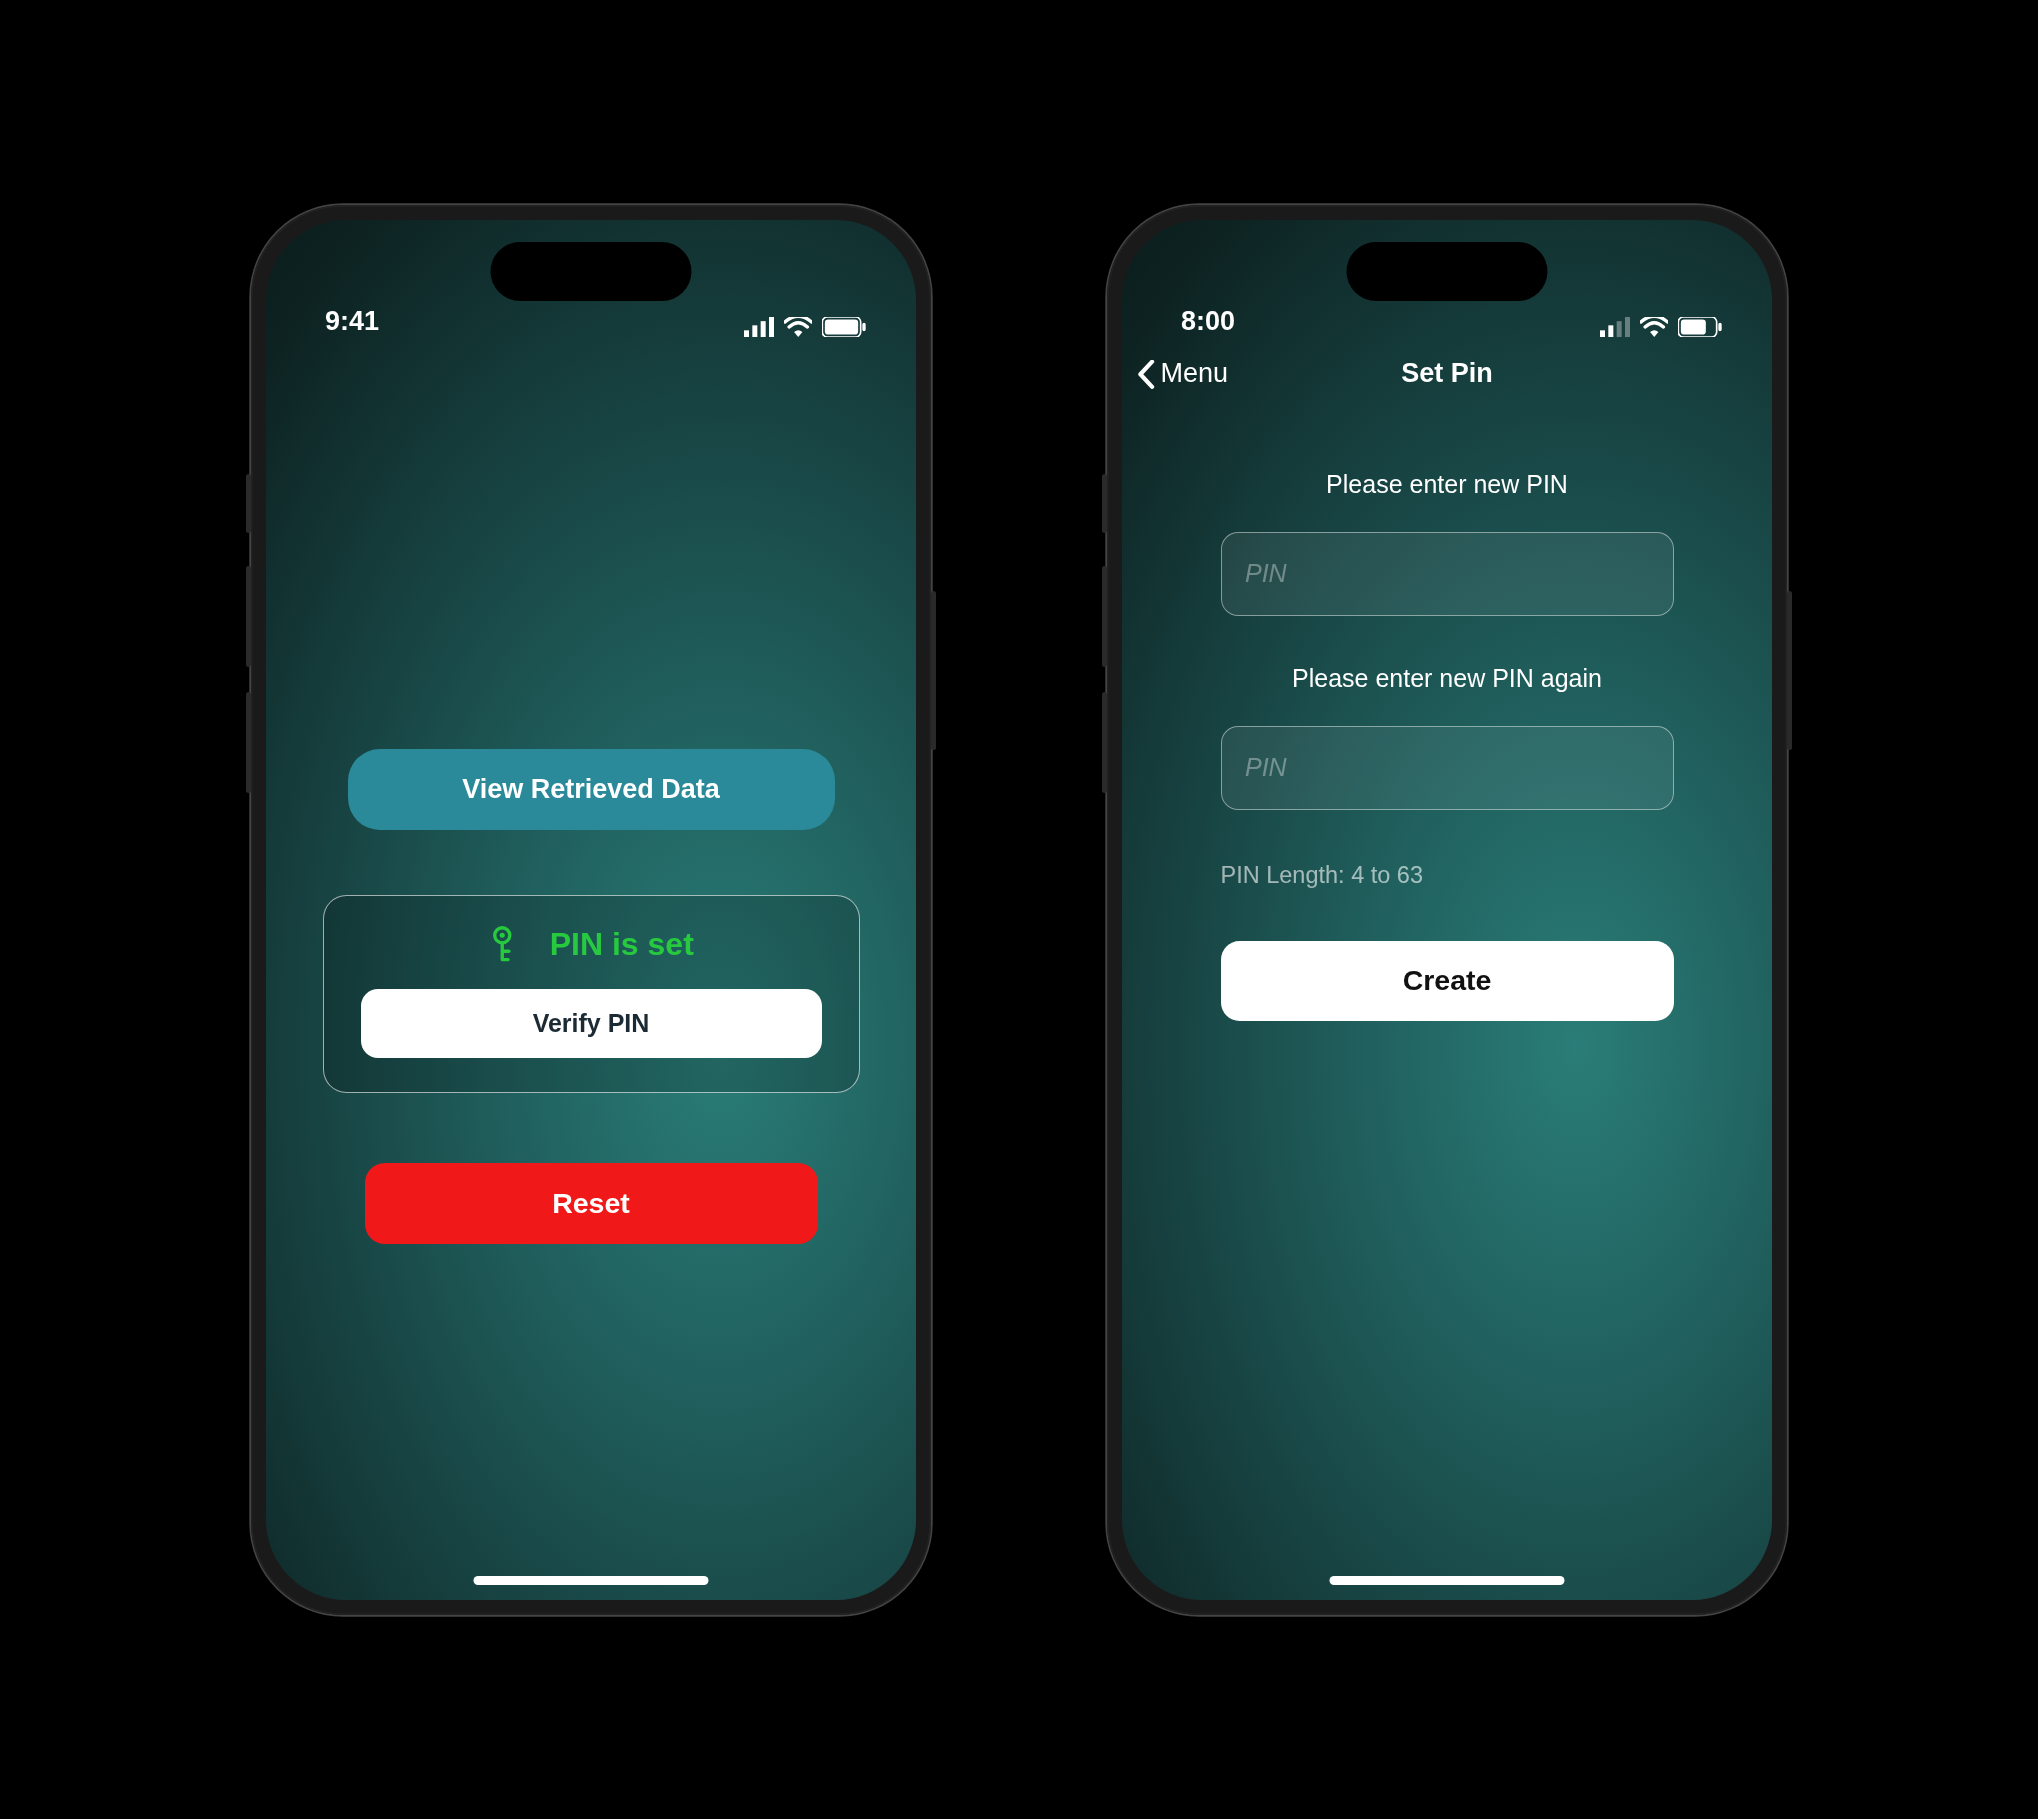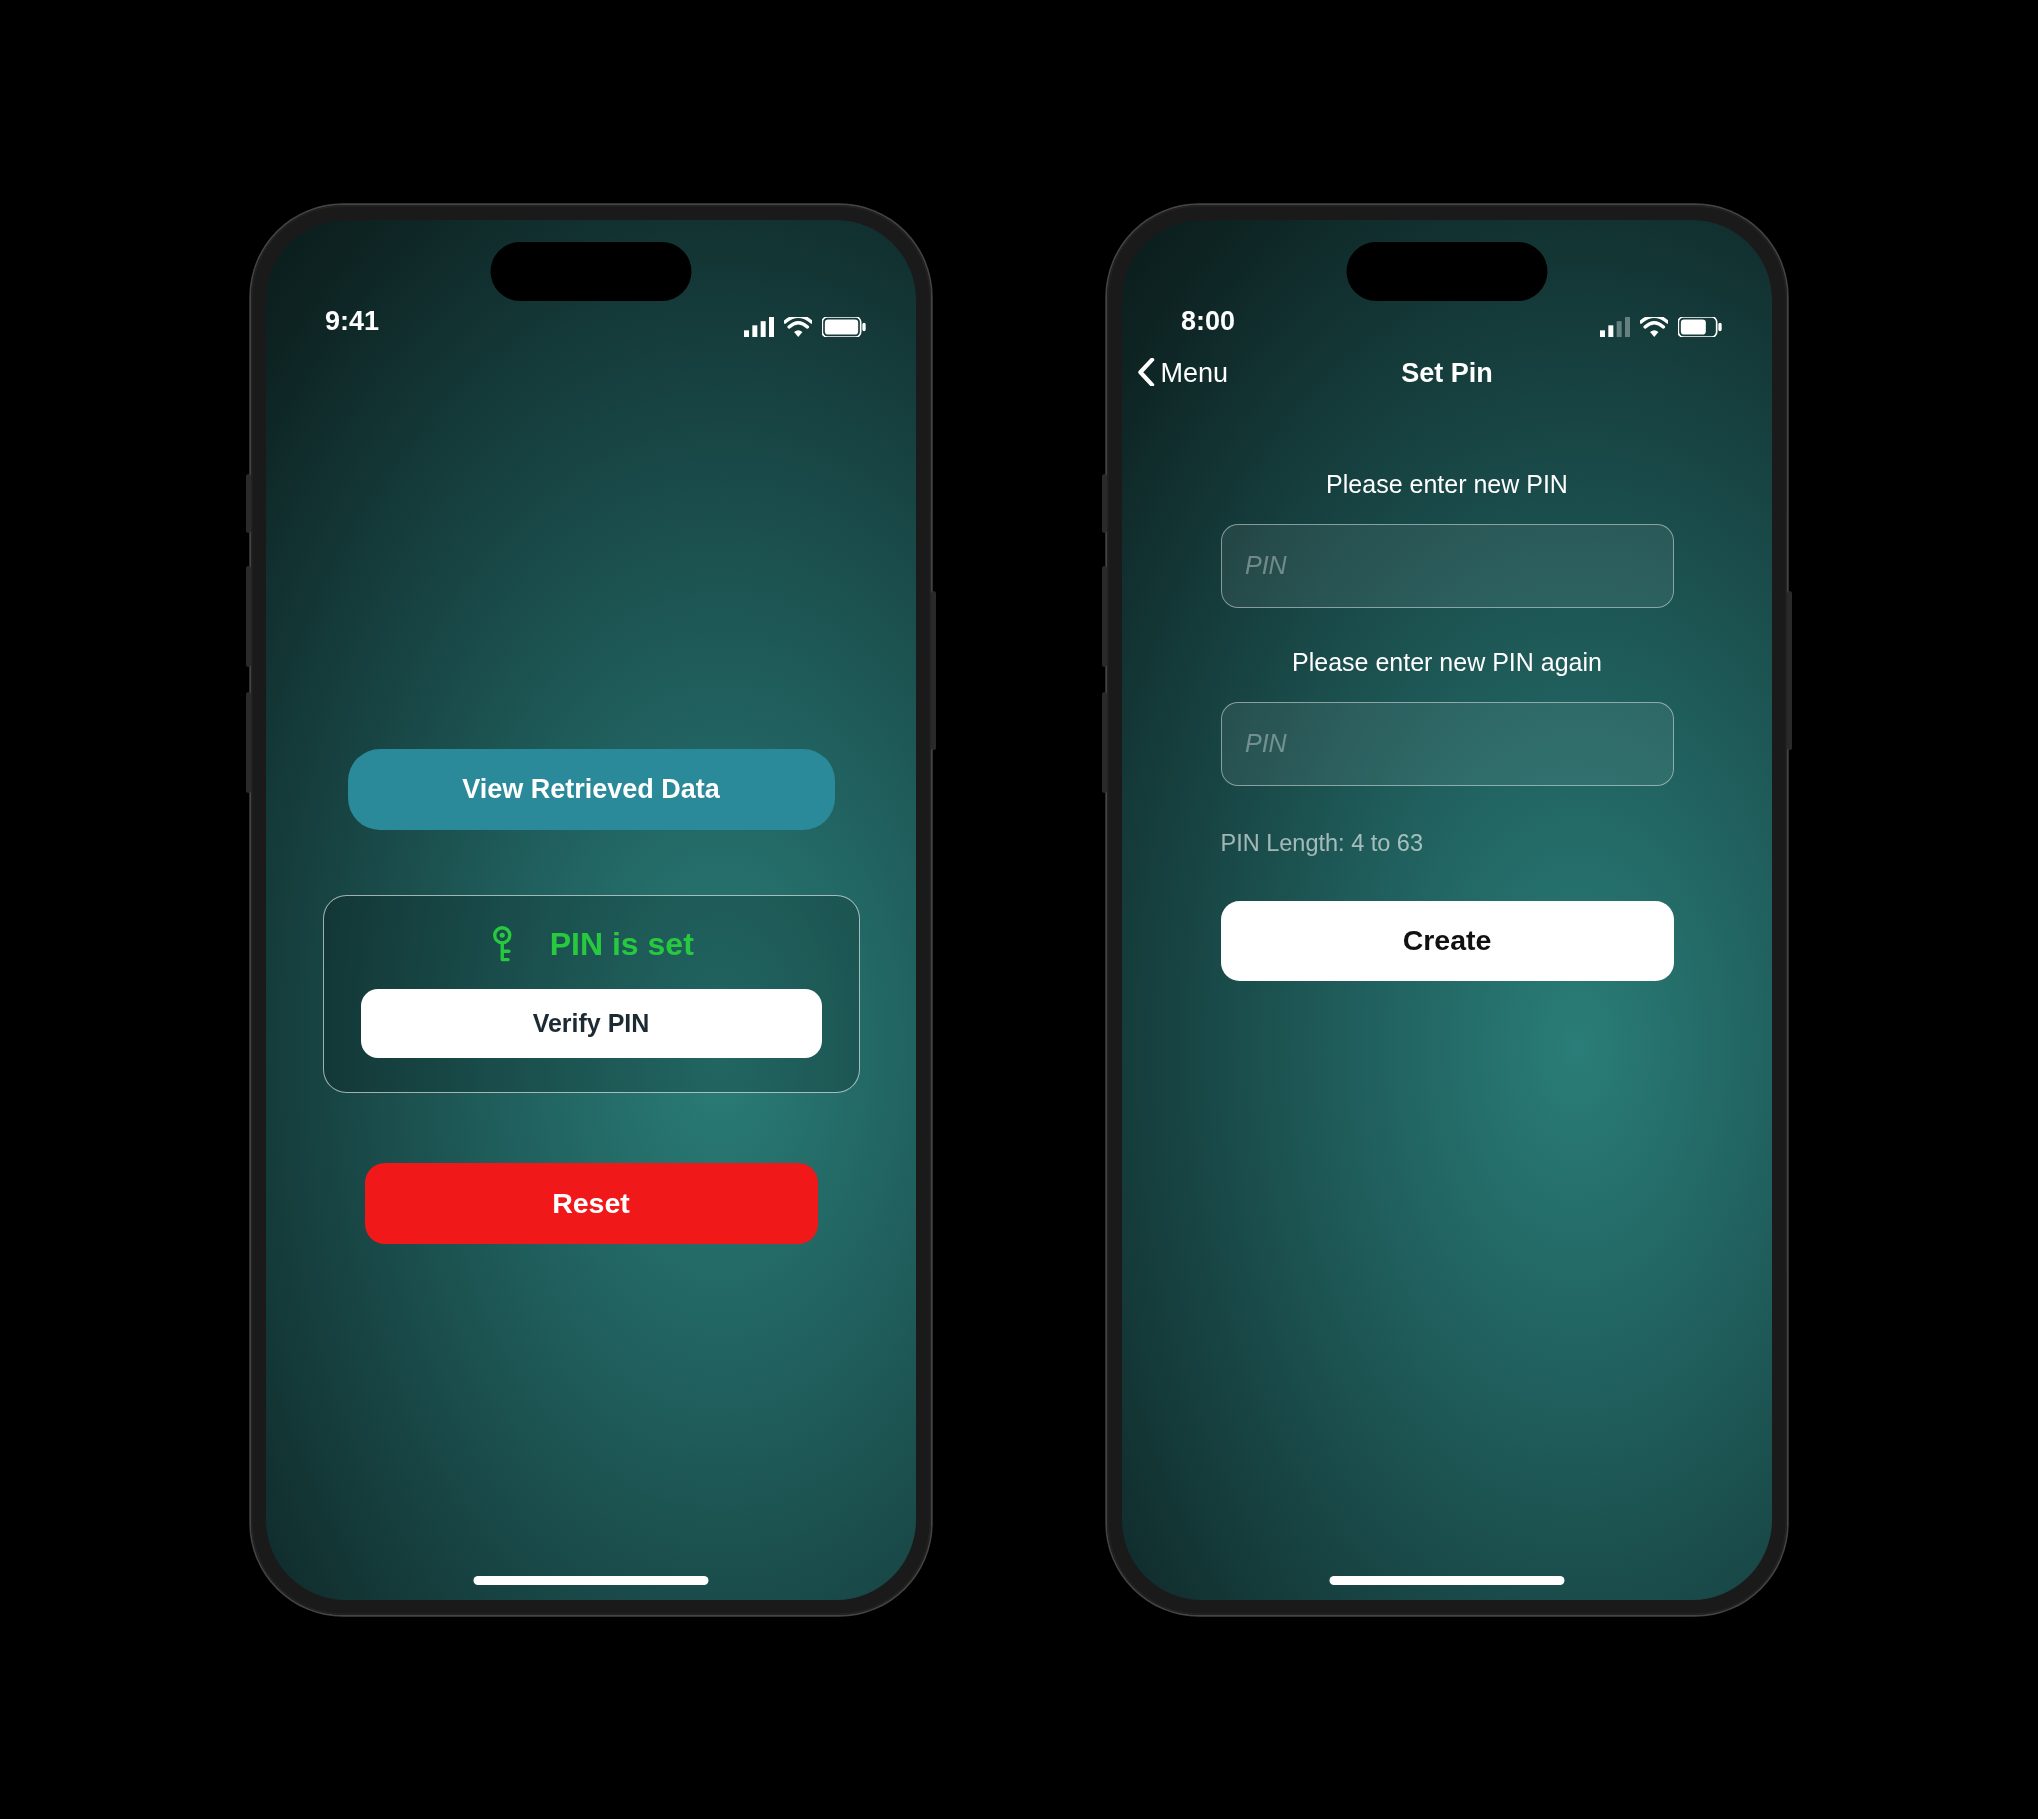--- a/index.html
+++ b/index.html
@@ -69,40 +69,41 @@
 
   .nav-bar {
     height: 59px;
     display: flex;
     align-items: center;
     position: relative;
     color: #fff;
   }
   .back-btn {
     display: flex;
-    align-items: flex-start;
+    align-items: flex-end;
     gap: 5px;
     font-size: 27px;
     padding-left: 15px;
     cursor: pointer;
   }
   .nav-title {
     position: absolute;
     left: 50%;
     transform: translateX(-50%);
     font-size: 27px;
     font-weight: 600;
   }
 
   .content {
     flex: 1;
     display: flex;
     flex-direction: column;
     align-items: center;
     padding: 0 50px;
+    gap: 8px;
   }
 
   
   .s1 .content { justify-content: center; gap: 40px; padding-top: 50px; }
   .btn-teal {
     width: 487px;
     height: 81px;
     background: #2a8a9a;
     border-radius: 32px;
     color: #fff;

